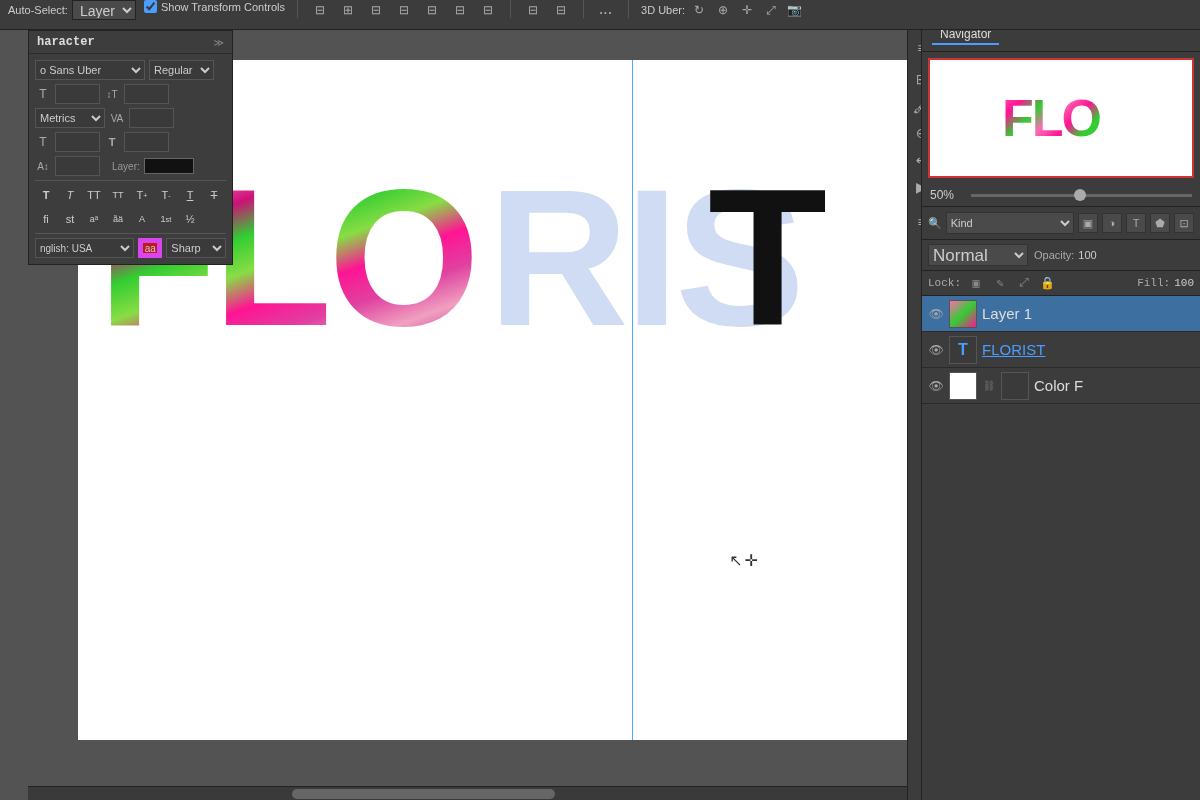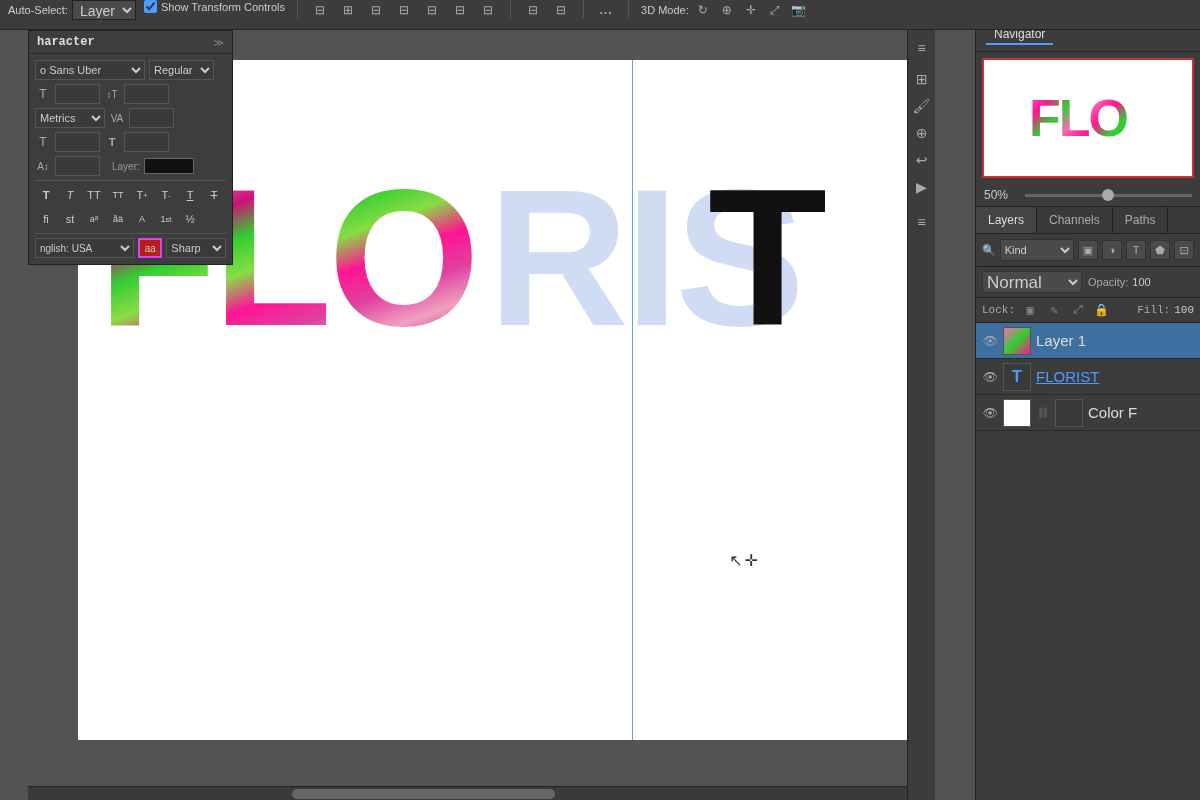--- a/index.html
+++ b/index.html
@@ -186,21 +186,21 @@
     .lang-select {
       background: #3a3a3a;
       border: 1px solid #555;
       color: #ccc;
       font-size: 10px;
       height: 20px;
       width: 100px;
     }
     .aa-btn {
       background: #b91c1c;
-      border: 2px solid #d946ef;
+      border: 5px solid #d946ef;
       color: #ccc;
       font-size: 10px;
       height: 20px;
       width: 24px;
       display: flex;
       align-items: center;
       justify-content: center;
     }
     .sharp-select {
       background: #3a3a3a;
@@ -246,21 +246,21 @@
       left: 20px;
       width: 840px;
       height: 200px;
     }
 
     
     #right-panel {
       position: absolute;
       top: 0;
       right: 0;
-      width: 225px;
+      width: 279px;
       height: 800px;
       background: #3c3c3c;
       border-left: 1px solid #222;
       z-index: 50;
     }
 
     
     #right-icons {
       position: absolute;
       top: 30px;
@@ -628,21 +628,21 @@
   <span class="toolbar-icon-btn">⊟</span>
   <span class="toolbar-icon-btn">⊟</span>
   <span class="toolbar-icon-btn">⊟</span>
   <div class="toolbar-separator"></div>
   <span class="toolbar-icon-btn">⊟</span>
   <span class="toolbar-icon-btn">⊟</span>
   <div class="toolbar-separator"></div>
   <span class="toolbar-icon-btn dots-btn">...</span>
   <div class="toolbar-separator"></div>
   <span class="toolbar-item">
-    <span>3D Mode:</span>
+    <span>3D Uber:</span>
     <span class="toolbar-icon-btn">↻</span>
     <span class="toolbar-icon-btn">⊕</span>
     <span class="toolbar-icon-btn">✛</span>
     <span class="toolbar-icon-btn">⤢</span>
     <span class="toolbar-icon-btn">📷</span>
   </span>
 </div>
 
 <div id="character-panel">
   <div class="panel-header">
@@ -821,25 +821,20 @@
         <span class="nav-florist-text">FLO</span>
       </div>
     </div>
     <div class="nav-zoom-row">
       <span class="zoom-value">50%</span>
       <input type="range" class="zoom-slider" min="1" max="100" value="50" style="">
     </div>
   </div>
 
   <div id="layers-section">
-    <div class="layers-tabs">
-      <div class="layers-tab active">Layers</div>
-      <div class="layers-tab">Channels</div>
-      <div class="layers-tab">Paths</div>
-    </div>
 
     <div class="layers-controls">
       <span style="color:#aaa; font-size:11px;">🔍</span>
       <select class="layers-filter-select">
         <option>Kind</option>
       </select>
       <div class="layers-filter-icon">▣</div>
       <div class="layers-filter-icon">◑</div>
       <div class="layers-filter-icon">T</div>
       <div class="layers-filter-icon">⬟</div>

